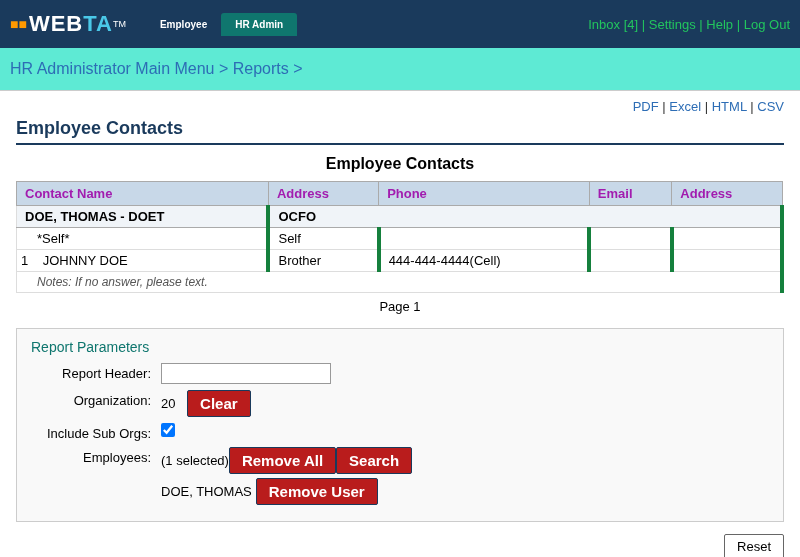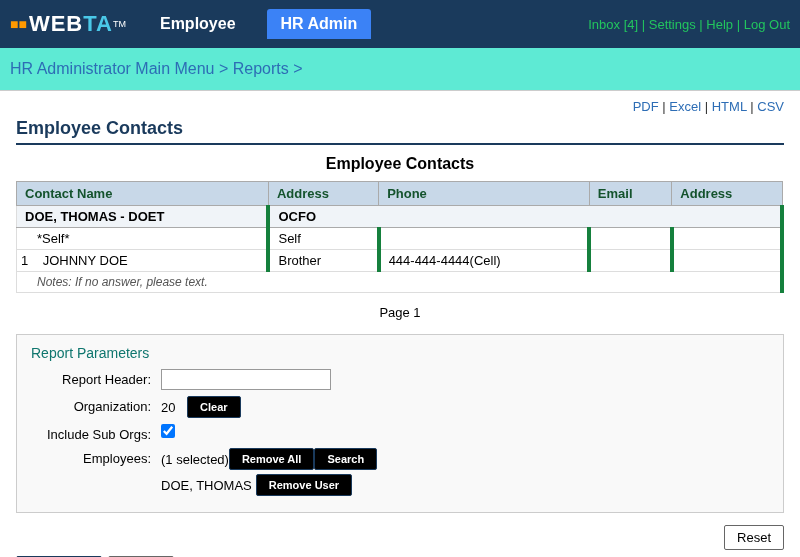--- a/index.html
+++ b/index.html
@@ -30,31 +30,30 @@
       margin-right: 2px;
     }
     #logo-tm {
       font-size: 9px;
       color: #fff;
       vertical-align: super;
     }
     .nav-tab {
       padding: 6px 14px;
       color: #fff;
-      font-size: 16px;
+      font-size: 10px;
       font-weight: bold;
       cursor: pointer;
       border: none;
       background: transparent;
     }
     .nav-tab.active {
-      background: #3b82f6;
+      background: #0f766e;
       border-radius: 3px 3px 0 0;
       padding: 6px 14px;
-      margin-left: 17px;
     }
     #right-nav {
       margin-left: auto;
       color: #22c55e;
       font-size: 13px;
     }
     #right-nav span {
       cursor: pointer;
     }
     #right-nav span + span::before {
@@ -115,21 +114,21 @@
       font-size: 13px;
     }
     .data-table thead tr {
       background: #c8d8e8;
     }
     .data-table thead th {
       padding: 4px 8px;
       text-align: left;
       font-weight: bold;
       border: 1px solid #aaa;
-      color: #14532d;
+      color: #a21caf;
     }
     .data-table tbody tr {
       border-bottom: 1px solid #ddd;
     }
     .data-table tbody td {
       padding: 3px 8px;
       border-left: 1px solid #ddd;
       border-right: 4px solid #15803d;
     }
     .employee-row td {
@@ -140,21 +139,21 @@
     }
     .notes-row td {
       font-style: italic;
       color: #555;
       font-size: 12px;
     }
 
     
     #page-number {
       text-align: center;
-      margin-top: 12px;
+      margin-top: 6px;
       font-size: 13px;
       color: #000;
     }
 
     
     #report-params {
       border: 1px solid #ccc;
       padding: 10px 14px;
       margin-top: 8px;
       background: #f9f9f9;
@@ -189,25 +188,25 @@
       font-size: 13px;
       border: 1px solid #999;
       width: 170px;
     }
     .param-value input[type="checkbox"] {
       width: 14px; height: 14px;
     }
 
     
     .btn-dark {
-      background: #000000;
+      background: #b91c1c;
       color: #fff;
       border: 1px solid #1a3a5c;
       padding: 4px 12px;
-      font-size: 11px;
+      font-size: 15px;
       font-weight: bold;
       cursor: pointer;
       border-radius: 2px;
     }
 
     .btn-outline {
       background: #fff;
       color: #000;
       border: 1px solid #666;
       padding: 4px 12px;

